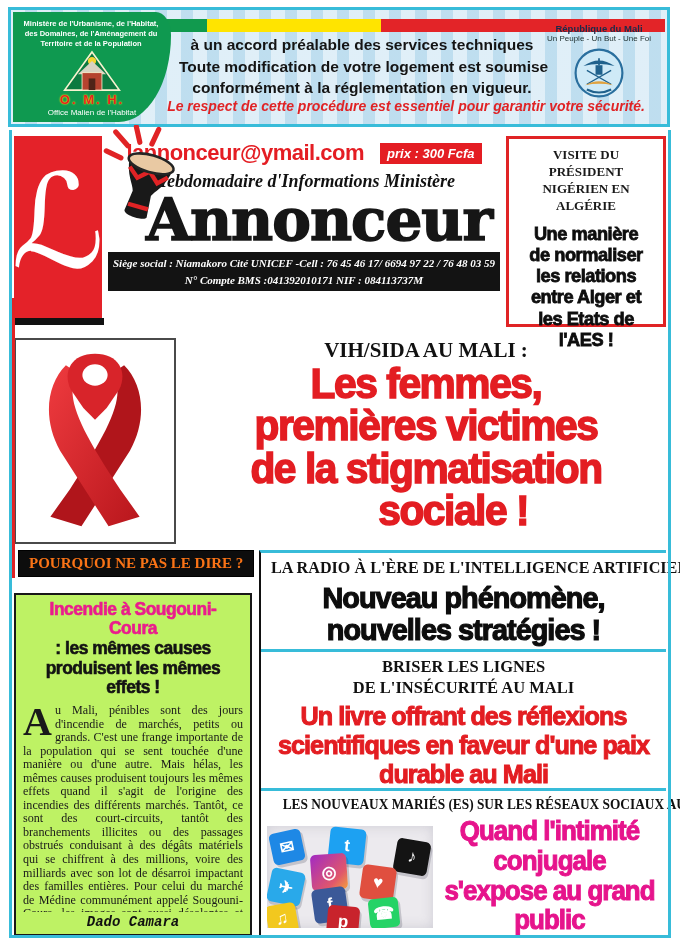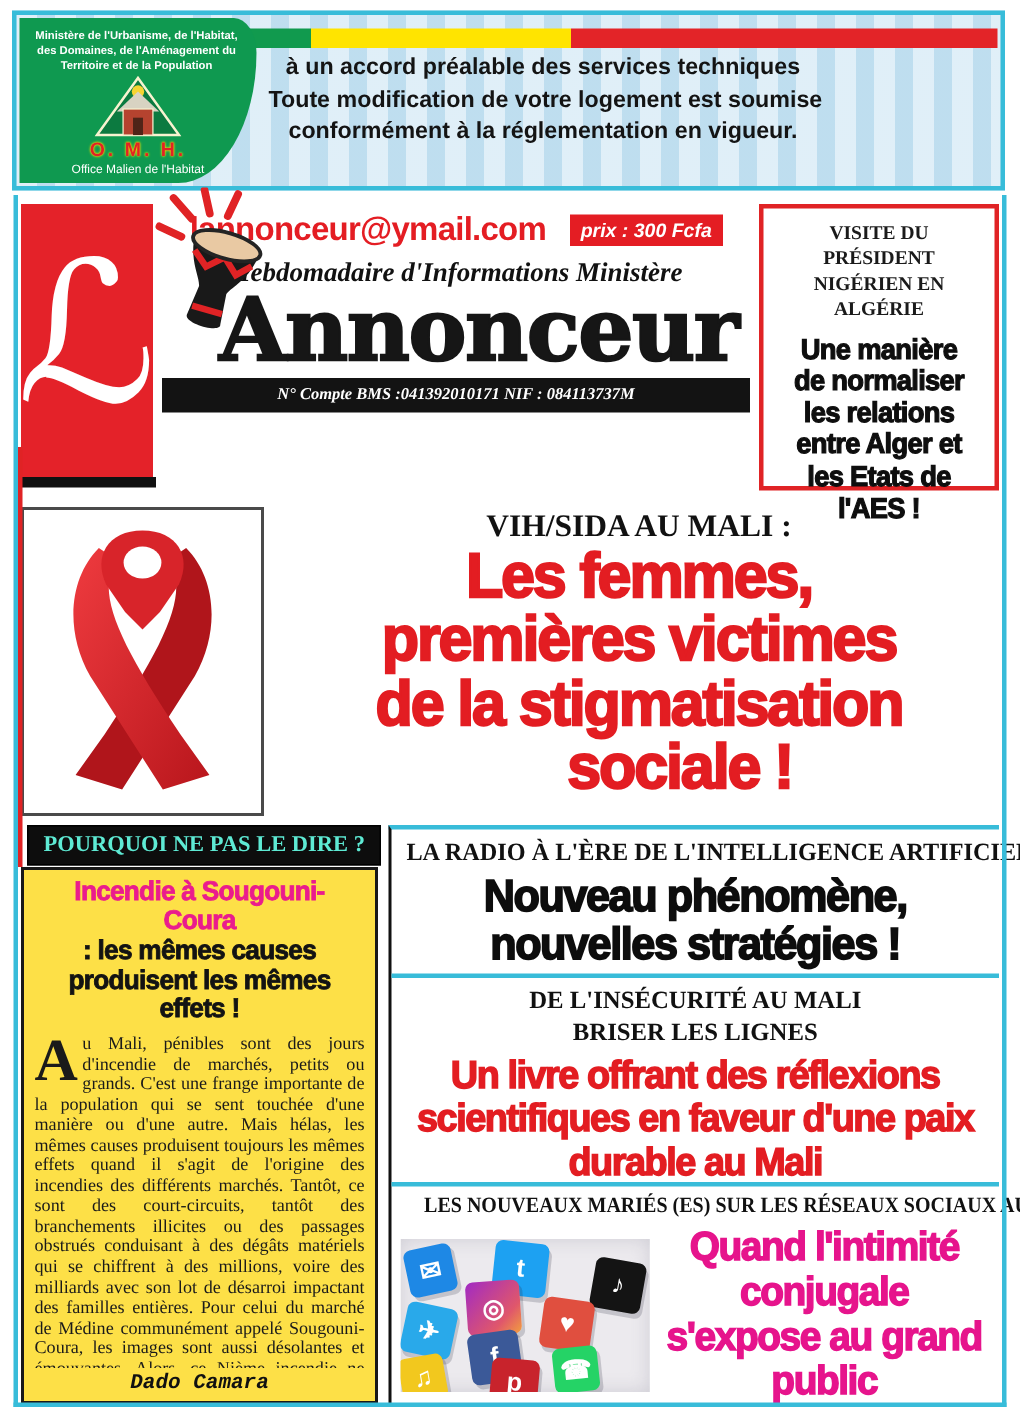--- a/index.html
+++ b/index.html
@@ -52,22 +52,22 @@
   .lead{position:absolute;left:14px;top:338px;right:14px;height:206px;display:flex;gap:10px;}
   .ribbonbox{width:150px;flex:none;border:2px solid #4a4a4a;background:#fff;padding:4px;}
   .leadtxt{flex:1;text-align:center;}
   .l-kick{font-family:"Liberation Serif",serif;font-weight:bold;font-size:21px;color:#111;}
   .l-line{color:#e31d22;font-weight:800;font-size:42px;line-height:1.01;letter-spacing:-1.5px;-webkit-text-stroke:1.5px #e31d22;transform:scaleX(0.97);}
   .l-line.shift{transform:scaleX(0.97) translateX(28px);}
 
   
   .columns{position:absolute;left:14px;top:550px;right:14px;bottom:9px;display:flex;}
   .leftcol{width:238px;flex:none;padding-right:7px;display:flex;flex-direction:column;}
-  .rubric{display:inline-block;align-self:flex-start;background:#0d0d0d;color:#5eead4;font-family:"Liberation Serif",serif;font-weight:bold;font-size:15px;padding:4px 10px;border:1px solid #000;margin-left:4px;white-space:nowrap;}
-  .creambox{margin-top:1px;background:#fde047;border:2px solid #181818;flex:1;padding:5px 7px 4px;display:flex;flex-direction:column;overflow:hidden;}
+  .rubric{display:inline-block;align-self:flex-start;background:#0d0d0d;color:#f97316;font-family:"Liberation Serif",serif;font-weight:bold;font-size:15px;padding:4px 10px;border:1px solid #000;margin-left:4px;white-space:nowrap;}
+  .creambox{margin-top:16px;background:#bef264;border:2px solid #181818;flex:1;padding:5px 7px 4px;display:flex;flex-direction:column;overflow:hidden;}
   .t1{color:#ea1c8d;font-weight:800;font-size:18px;line-height:1.05;text-align:center;-webkit-text-stroke:0.6px #ea1c8d;letter-spacing:-0.5px;transform:scaleX(0.97);}
   .t2{color:#131313;font-weight:800;font-size:18px;line-height:1.1;text-align:center;-webkit-text-stroke:0.6px #131313;letter-spacing:-0.5px;margin-top:1px;transform:scaleX(0.97);}
   .bodytext{margin-top:6px;font-family:"Liberation Serif",serif;font-size:12.1px;line-height:1.12;text-align:justify;flex:1;overflow:hidden;color:#1a1a1a;}
   .dropcap{float:left;font-size:40px;line-height:0.8;font-weight:bold;padding:2px 3px 0 0;font-family:"Liberation Serif",serif;}
   .byline{text-align:center;font-family:Liberation Mono, monospace;font-style:italic;font-weight:bold;font-size:14px;padding-top:2px;}
 
   .rightcol{flex:1;border-left:2px solid #111;border-top:3px solid #38bcd9;display:flex;flex-direction:column;min-width:0;}
   .sec{text-align:center;padding:5px 6px 0;}
   .sec1{height:100px;}
   .sec2{height:138px;border-top:3px solid #38bcd9;}
@@ -110,20 +110,34 @@
       <rect x="23" y="27" width="24" height="21" fill="#b5432f" stroke="#f7f3d0"></rect>
       <rect x="31" y="34" width="8" height="14" fill="#4f2418"></rect>
     </svg>
     <div class="omh-acr">O. M. H.</div>
     <div class="omh-name">Office Malien de l'Habitat</div>
   </div>
   <div class="ad-msg">
     <div>à un accord préalable des services techniques</div>
     <div>Toute modification de votre logement est soumise</div>
     <div>conformément à la réglementation en vigueur.</div>
+  </div>
+  <div class="ad-warning">Le respect de cette procédure est essentiel pour garantir votre sécurité.</div>
+  <div class="republic">
+    <div class="r1">République du Mali</div>
+    <div class="r2">Un Peuple - Un But - Une Foi</div>
+    <svg class="emblem" width="52" height="52" viewBox="0 0 60 60">
+      <circle cx="30" cy="30" r="27" fill="#cfeaf7" stroke="#2a6f9e" stroke-width="2.5"></circle>
+      <path d="M12,22 Q30,9 48,22 Q30,17 12,22 Z" fill="#20618c"></path>
+      <rect x="26" y="21" width="8" height="11" fill="#20618c"></rect>
+      <path d="M30,13 L30,21" stroke="#20618c" stroke-width="2"></path>
+      <path d="M16,27 L44,43 M44,27 L16,43" stroke="#20618c" stroke-width="1.5"></path>
+      <path d="M14,44 Q30,35 46,44 Q30,41 14,44 Z" fill="#e0a23f"></path>
+      <path d="M16,49 Q30,56 44,49" stroke="#20618c" stroke-width="2.5" fill="none"></path>
+    </svg>
   </div>
 </div>
 
 <div class="masthead">
   <div class="lbox">
     <span class="scriptL">ℒ</span>
     <div class="bar"></div>
   </div>
   <div class="mid">
     <div class="emailrow">
@@ -142,20 +156,21 @@
         <g transform="rotate(16 50 70)">
           <path d="M24,44 C26,64 36,72 38,80 L35,104 C35,111 65,111 62,104 L60,80 C64,72 74,64 76,44 Z" fill="#191919"></path>
           <path d="M27,54 L39,64 L51,53 L63,64 L73,54" stroke="#e02325" stroke-width="5" fill="none"></path>
           <path d="M37,96 L61,96" stroke="#e02325" stroke-width="5"></path>
           <ellipse cx="50" cy="44" rx="27" ry="10" fill="#e9c9a3" stroke="#242424" stroke-width="3"></ellipse>
         </g>
       </svg>
       <span>Annonceur</span>
     </div>
     <div class="addressbar">
+      <div>Siège social : Niamakoro Cité UNICEF -Cell : 76 45 46 17/ 6694 97 22 / 76 48 03 59</div>
       <div>N° Compte BMS :041392010171 NIF : 084113737M</div>
     </div>
   </div>
   <div class="visite">
     <div class="v-kick">VISITE DU PRÉSIDENT NIGÉRIEN EN ALGÉRIE</div>
     <div class="v-head">Une manière de normaliser les relations entre Alger et les Etats de l'AES !</div>
   </div>
 </div>
 
 <div class="lead">
@@ -196,22 +211,22 @@
     </div>
   </div>
 
   <div class="rightcol">
     <div class="sec sec1">
       <div class="k1">LA RADIO À L'ÈRE DE L'INTELLIGENCE ARTIFICIELLE</div>
       <div class="h1">Nouveau phénomène, nouvelles stratégies !</div>
     </div>
     <div class="sec sec2">
       <div class="k2">
+        <div>BRISER LES LIGNES</div>
         <div>DE L'INSÉCURITÉ AU MALI</div>
-        <div>BRISER LES LIGNES</div>
       </div>
       <div class="h2">Un livre offrant des réflexions scientifiques en faveur d'une paix durable au Mali</div>
     </div>
     <div class="sec sec3">
       <div class="k3">LES NOUVEAUX MARIÉS (ES) SUR LES RÉSEAUX SOCIAUX AU MALI</div>
       <div class="row3">
         <div class="collage">
           <div class="cube cb-msg">✉</div>
           <div class="cube cb-tw">t</div>
           <div class="cube cb-tk">♪</div>

